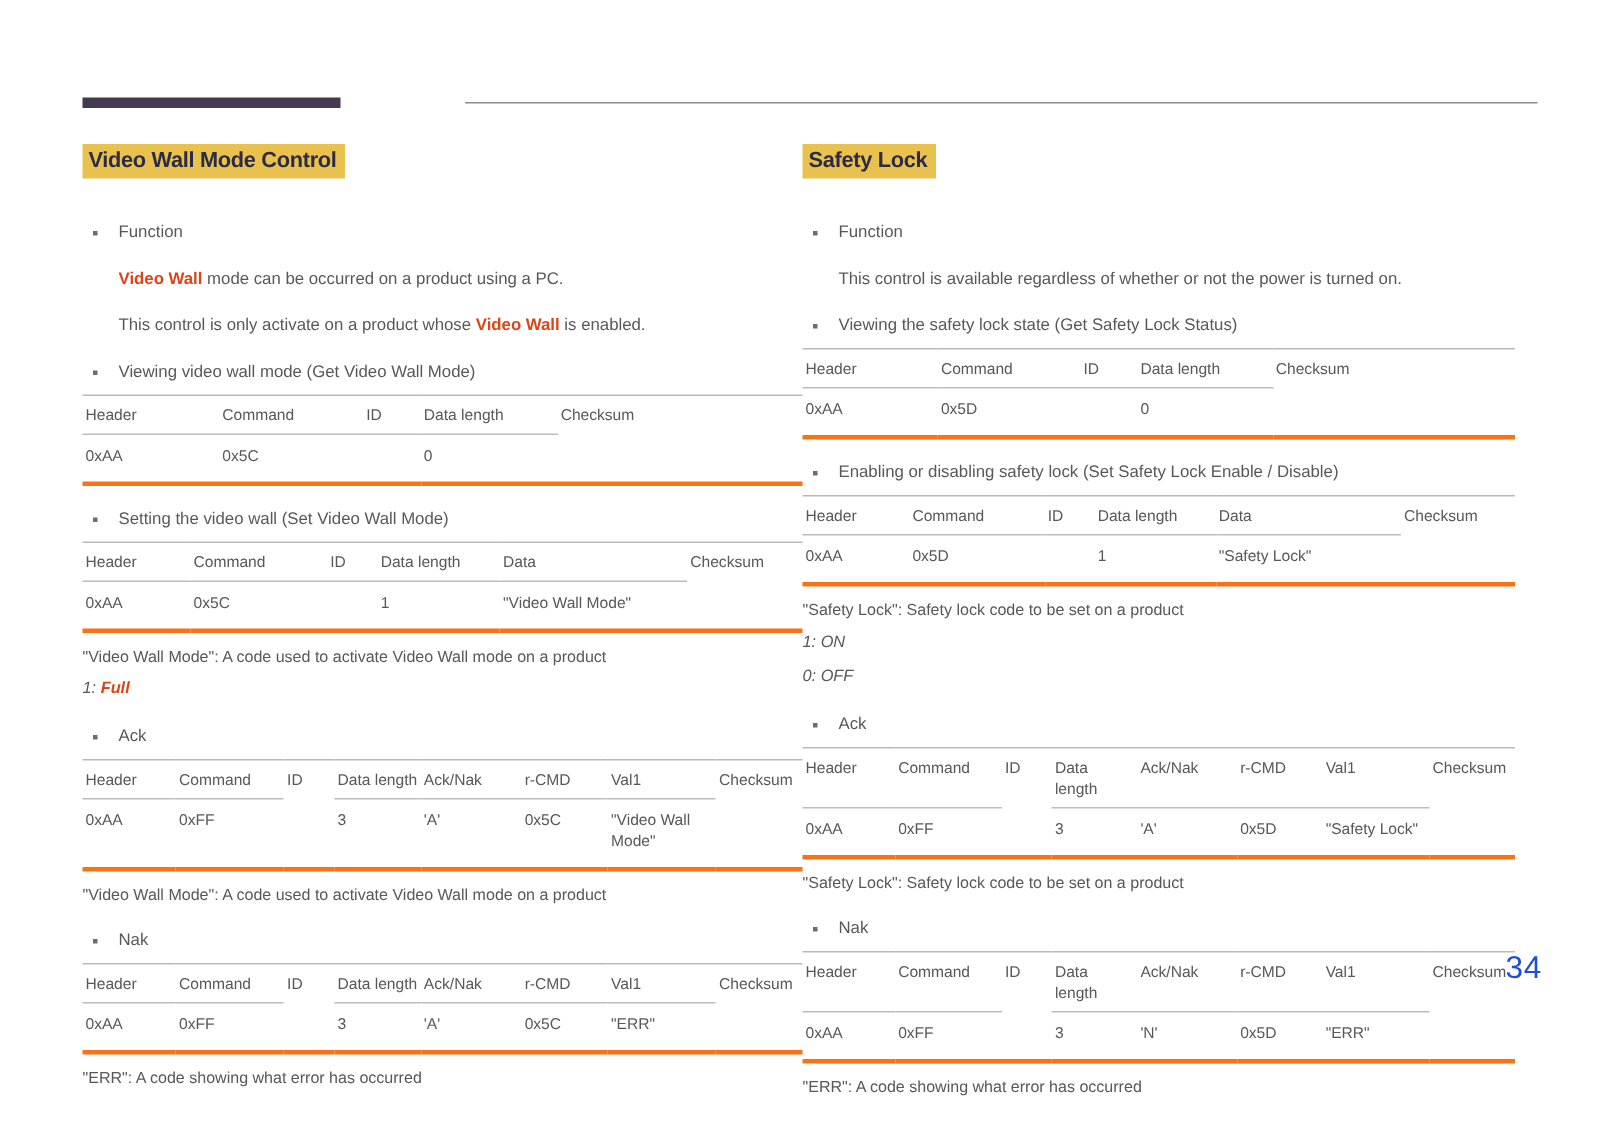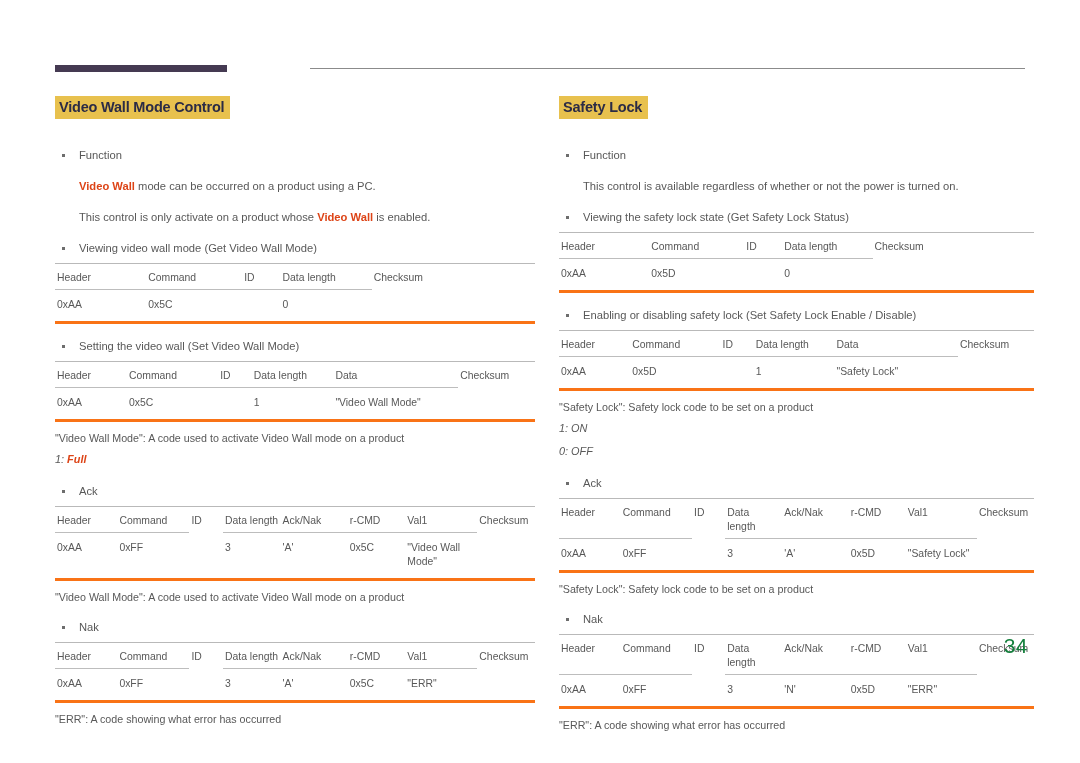--- a/index.html
+++ b/index.html
@@ -21,21 +21,21 @@
   }
   .top-rule .thin {
     position:absolute; left:255px; top:6px; width:715px; height:1px;
     background:#8b8b8b;
   }
 
   
   .page { position:absolute; left:0; top:0; width:1080px; height:690px; }
   .col { position:absolute; top:96px; }
   .col-left  { left:55px;  width:480px; }
-  .col-right { left:559px; width:475px; }
+  .col-right { left:535px; width:475px; }
 
   
   h2.section-title {
     display:inline-block;
     margin:0 0 14px 0;
     padding:2px 6px 3px 4px;
     background:#e8c14e;
     color:#2b2b45;
     font-size:14.5px;
     font-weight:bold;
@@ -117,21 +117,21 @@
     color:#585858;
     margin-top:4px;
     font-style:italic;
   }
 
   
   .page-number {
     position:absolute;
     right:52px; bottom:32px;
     font-size:21px;
-    color:#15803d;
+    color:#1d4ed8;
     letter-spacing:0.5px;
   }
 </style>
 </head>
 <body>
 
 <div class="page">
 
   <div class="top-rule">
     <div class="thick"></div>

